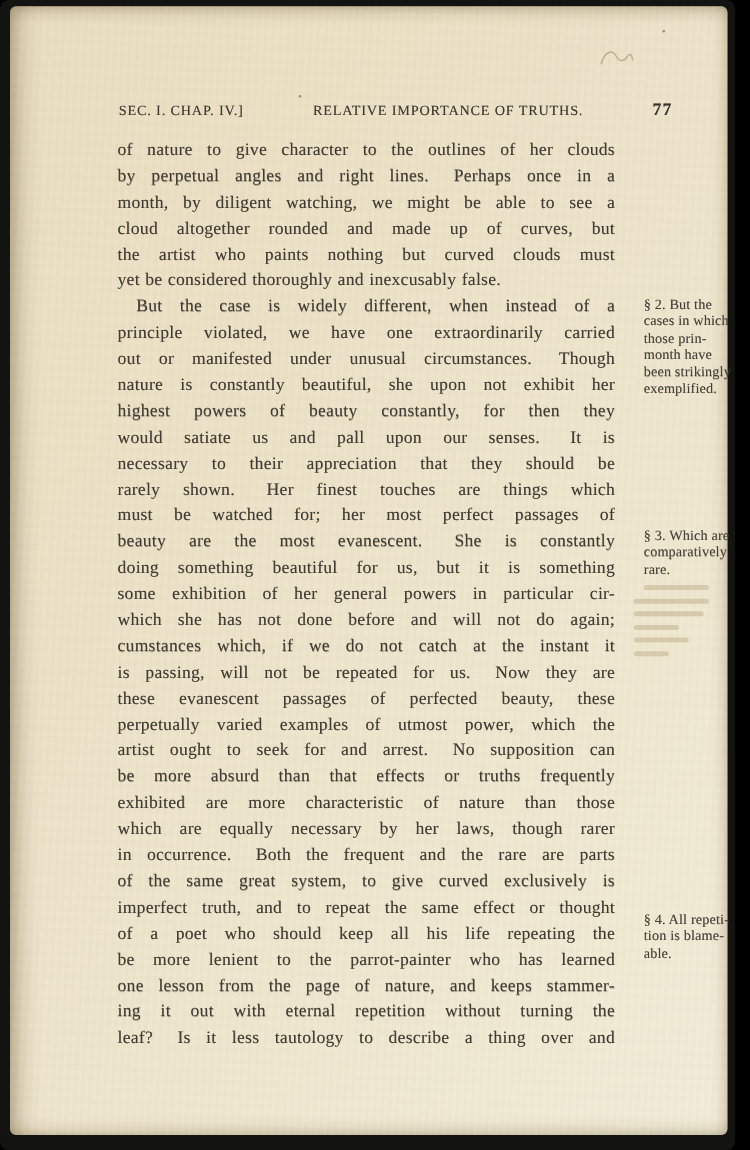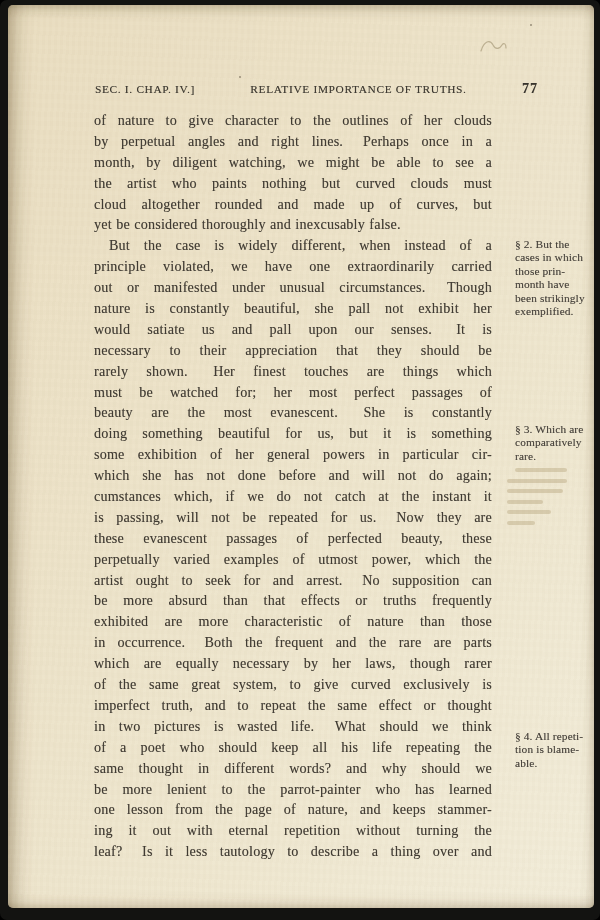--- a/index.html
+++ b/index.html
@@ -1,17 +1,17 @@
 <!DOCTYPE html>
 <html><head>
 <meta charset="utf-8">
 <style>
   html,body{margin:0;padding:0;background:#000;}
-  .page{position:relative;width:600px;height:920px;background:#131311;border-radius:7px;overflow:hidden;
-        font-family:"Liberation Serif","DejaVu Serif",serif;}
+  .page{position:relative;width:548px;height:920px;background:#131311;border-radius:7px;overflow:hidden;
+        font-family:"Liberation Serif","DejaVu Serif",serif;padding-left:40px;}
   .paper{position:absolute;left:8px;top:5px;right:6px;bottom:12px;border-radius:5px;
          background:linear-gradient(128deg,#eadec1 0%,#ece2c8 35%,#efe7d0 70%,#f2ecd9 100%);
          box-shadow:inset 14px 0 20px -10px rgba(95,75,40,.45),
                     inset -7px 0 14px -8px rgba(95,75,40,.35),
                     inset 0 9px 16px -10px rgba(95,75,40,.40),
                     inset 0 -9px 16px -10px rgba(95,75,40,.30);}
   .texture{position:absolute;inset:0;border-radius:5px;pointer-events:none;opacity:.5;
            background:repeating-linear-gradient(93deg,rgba(120,100,60,.03) 0 3px,rgba(255,255,245,.03) 3px 6px),
                       repeating-linear-gradient(2deg,rgba(120,100,60,.02) 0 5px,rgba(255,255,245,.02) 5px 9px);}
   .running-head{position:absolute;left:87px;top:76px;width:443px;display:flex;
@@ -55,49 +55,48 @@
     <header class="running-head">
       <span class="rh-left">SEC. I. CHAP. IV.]</span>
       <span class="rh-center">RELATIVE IMPORTANCE OF TRUTHS.</span>
       <span class="rh-page">77</span>
     </header>
 
     <main class="body-text">
         <div class="line">of nature to give character to the outlines of her clouds</div>
         <div class="line">by perpetual angles and right lines.  Perhaps once in a</div>
         <div class="line">month, by diligent watching, we might be able to see a</div>
+        <div class="line">cloud altogether rounded and made up of curves, but</div>
         <div class="line">the artist who paints nothing but curved clouds must</div>
-        <div class="line">cloud altogether rounded and made up of curves, but</div>
         <div class="line ragged">yet be considered thoroughly and inexcusably false.</div>
         <div class="line indent">But the case is widely different, when instead of a</div>
         <div class="line">principle violated, we have one extraordinarily carried</div>
         <div class="line">out or manifested under unusual circumstances.  Though</div>
-        <div class="line">nature is constantly beautiful, she pall not exhibit her</div>
+        <div class="line">nature is constantly beautiful, she upon not exhibit her</div>
+        <div class="line">highest powers of beauty constantly, for then they</div>
         <div class="line">would satiate us and pall upon our senses.  It is</div>
         <div class="line">necessary to their appreciation that they should be</div>
         <div class="line">rarely shown.  Her finest touches are things which</div>
         <div class="line">must be watched for; her most perfect passages of</div>
         <div class="line">beauty are the most evanescent.  She is constantly</div>
         <div class="line">doing something beautiful for us, but it is something</div>
         <div class="line">some exhibition of her general powers in particular cir-</div>
         <div class="line">which she has not done before and will not do again;</div>
         <div class="line">cumstances which, if we do not catch at the instant it</div>
         <div class="line">is passing, will not be repeated for us.  Now they are</div>
         <div class="line">these evanescent passages of perfected beauty, these</div>
         <div class="line">perpetually varied examples of utmost power, which the</div>
         <div class="line">artist ought to seek for and arrest.  No supposition can</div>
         <div class="line">be more absurd than that effects or truths frequently</div>
         <div class="line">exhibited are more characteristic of nature than those</div>
+        <div class="line">which are equally necessary by her laws, though rarer</div>
         <div class="line">in occurrence.  Both the frequent and the rare are parts</div>
-        <div class="line">which are equally necessary by her laws, though rarer</div>
         <div class="line">of the same great system, to give curved exclusively is</div>
         <div class="line">imperfect truth, and to repeat the same effect or thought</div>
-        <div class="line">in two pictures is wasted life.  What should we think</div>
         <div class="line">of a poet who should keep all his life repeating the</div>
-        <div class="line">same thought in different words? and why should we</div>
         <div class="line">be more lenient to the parrot-painter who has learned</div>
         <div class="line">one lesson from the page of nature, and keeps stammer-</div>
         <div class="line">ing it out with eternal repetition without turning the</div>
         <div class="line">leaf?  Is it less tautology to describe a thing over and</div>
       </main>
 
     <aside class="margin-note note-s2">
         <div class="nline">§ 2. But the</div>
         <div class="nline">cases in which</div>
         <div class="nline">those prin-</div>

